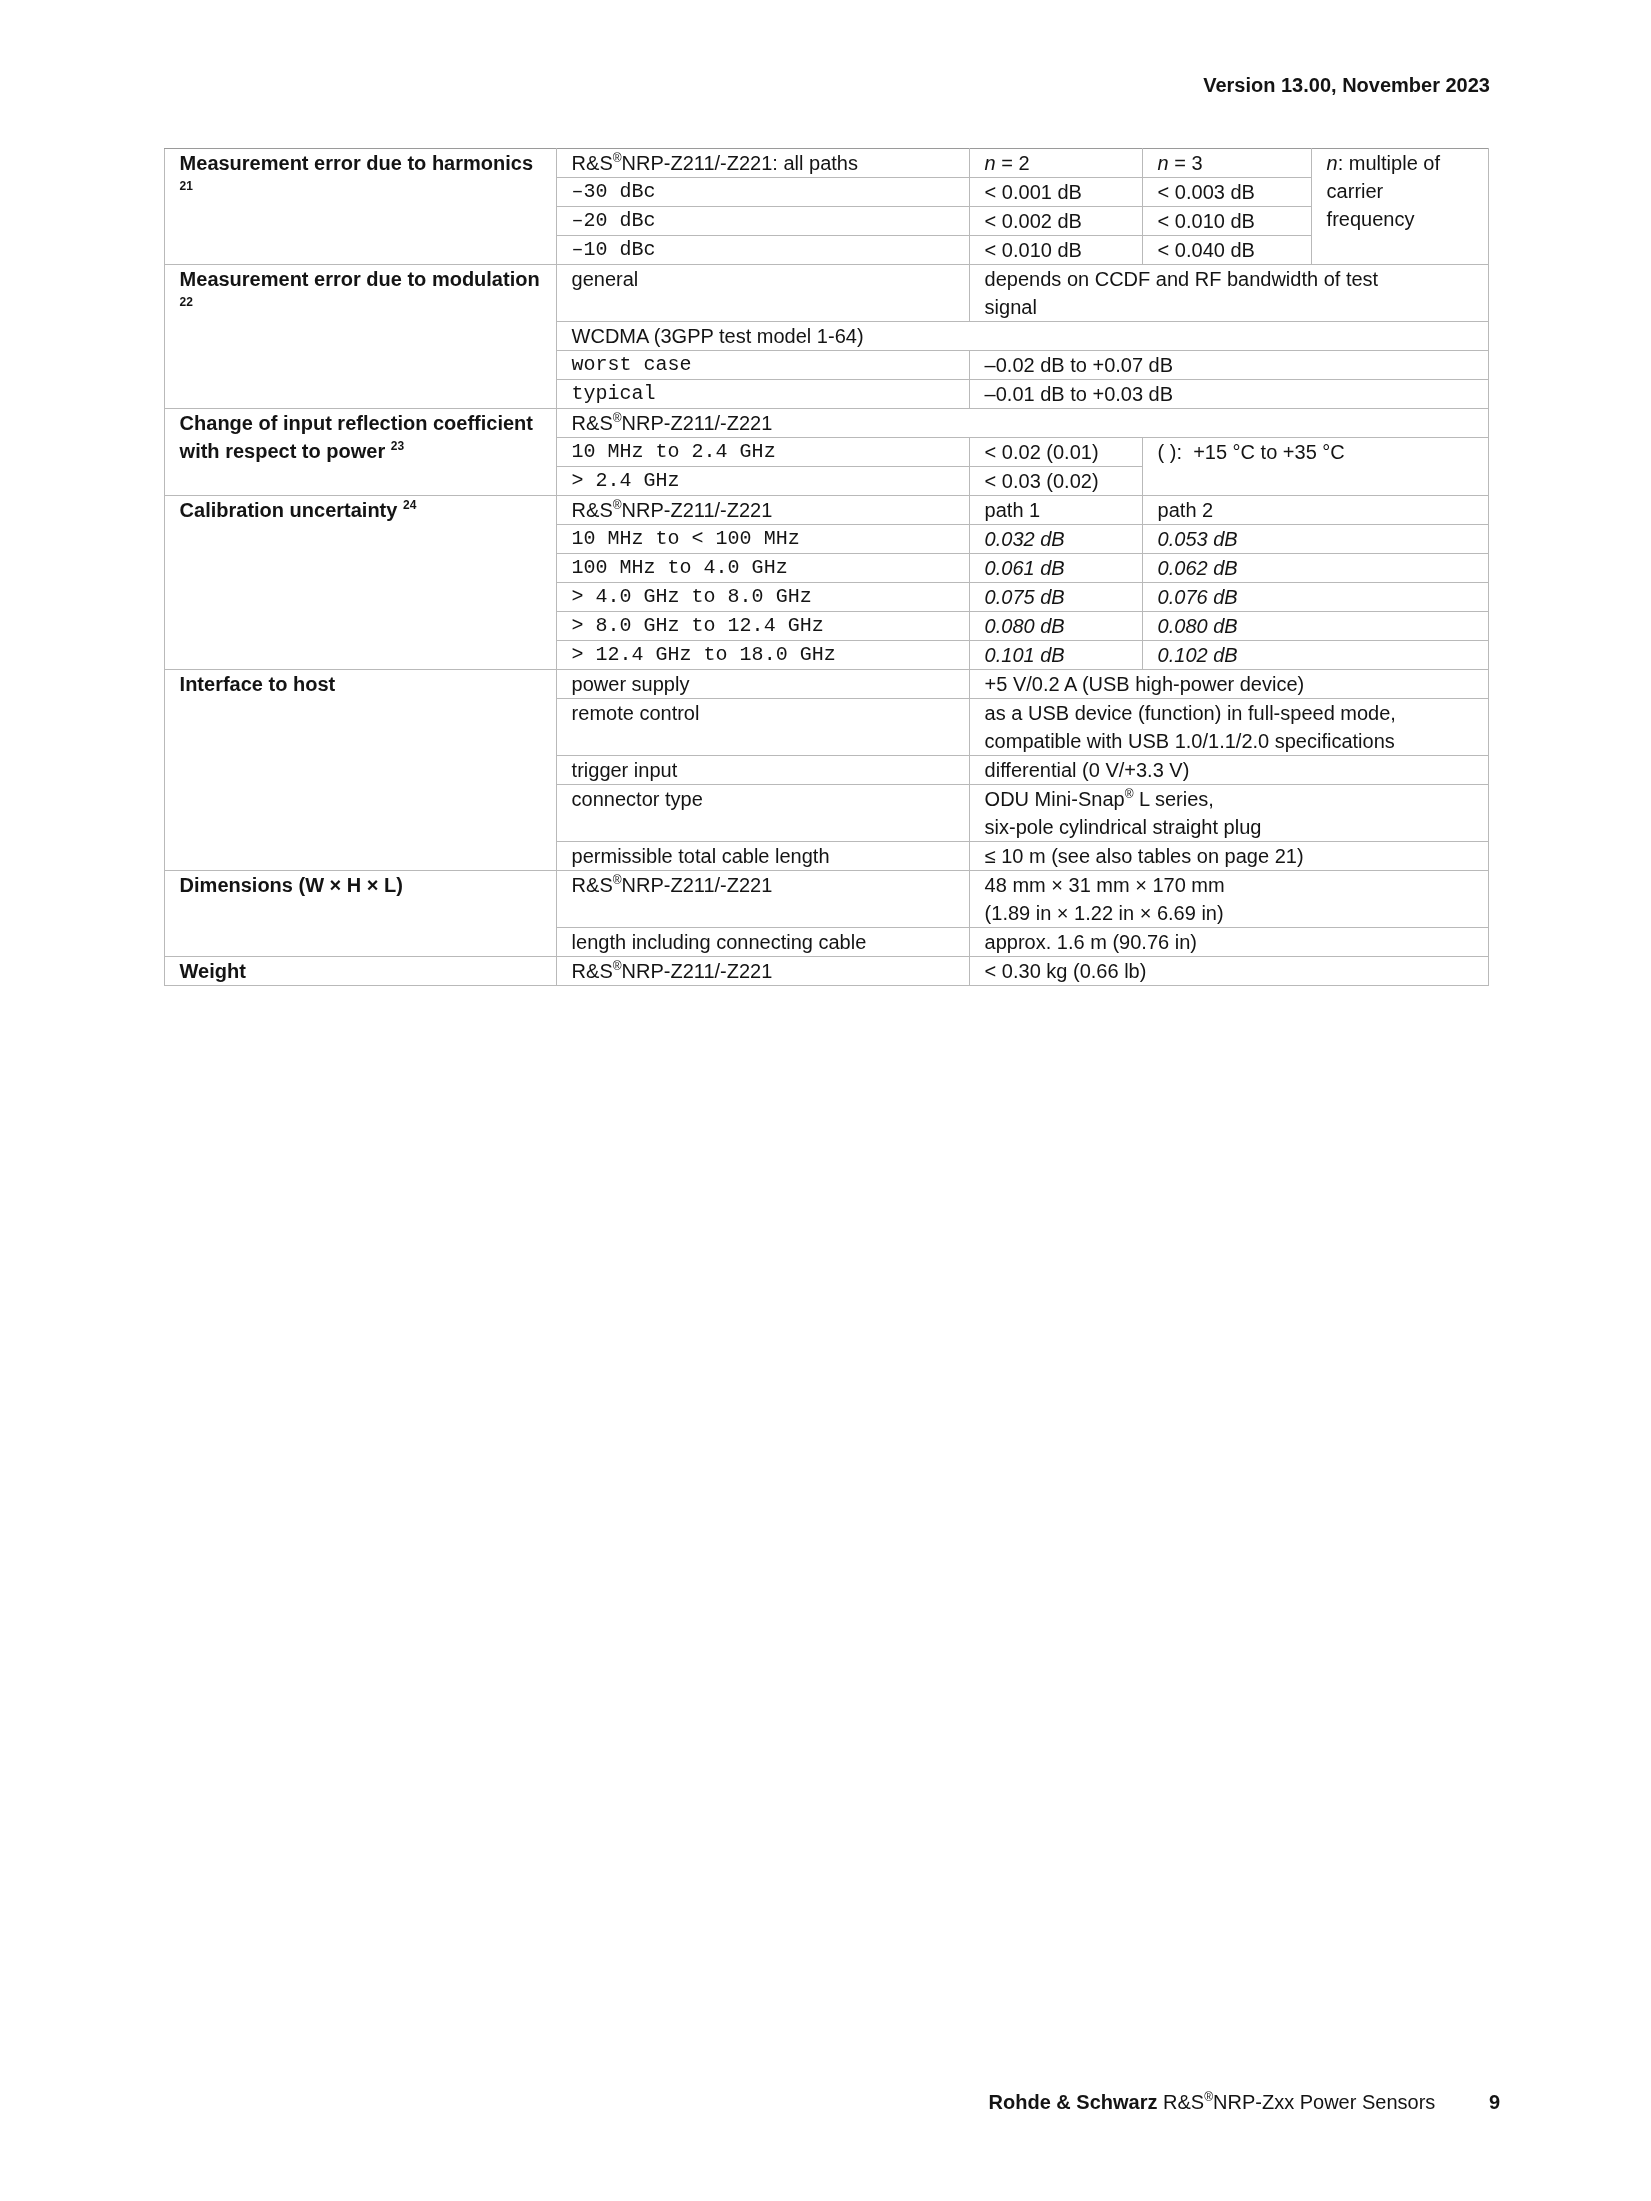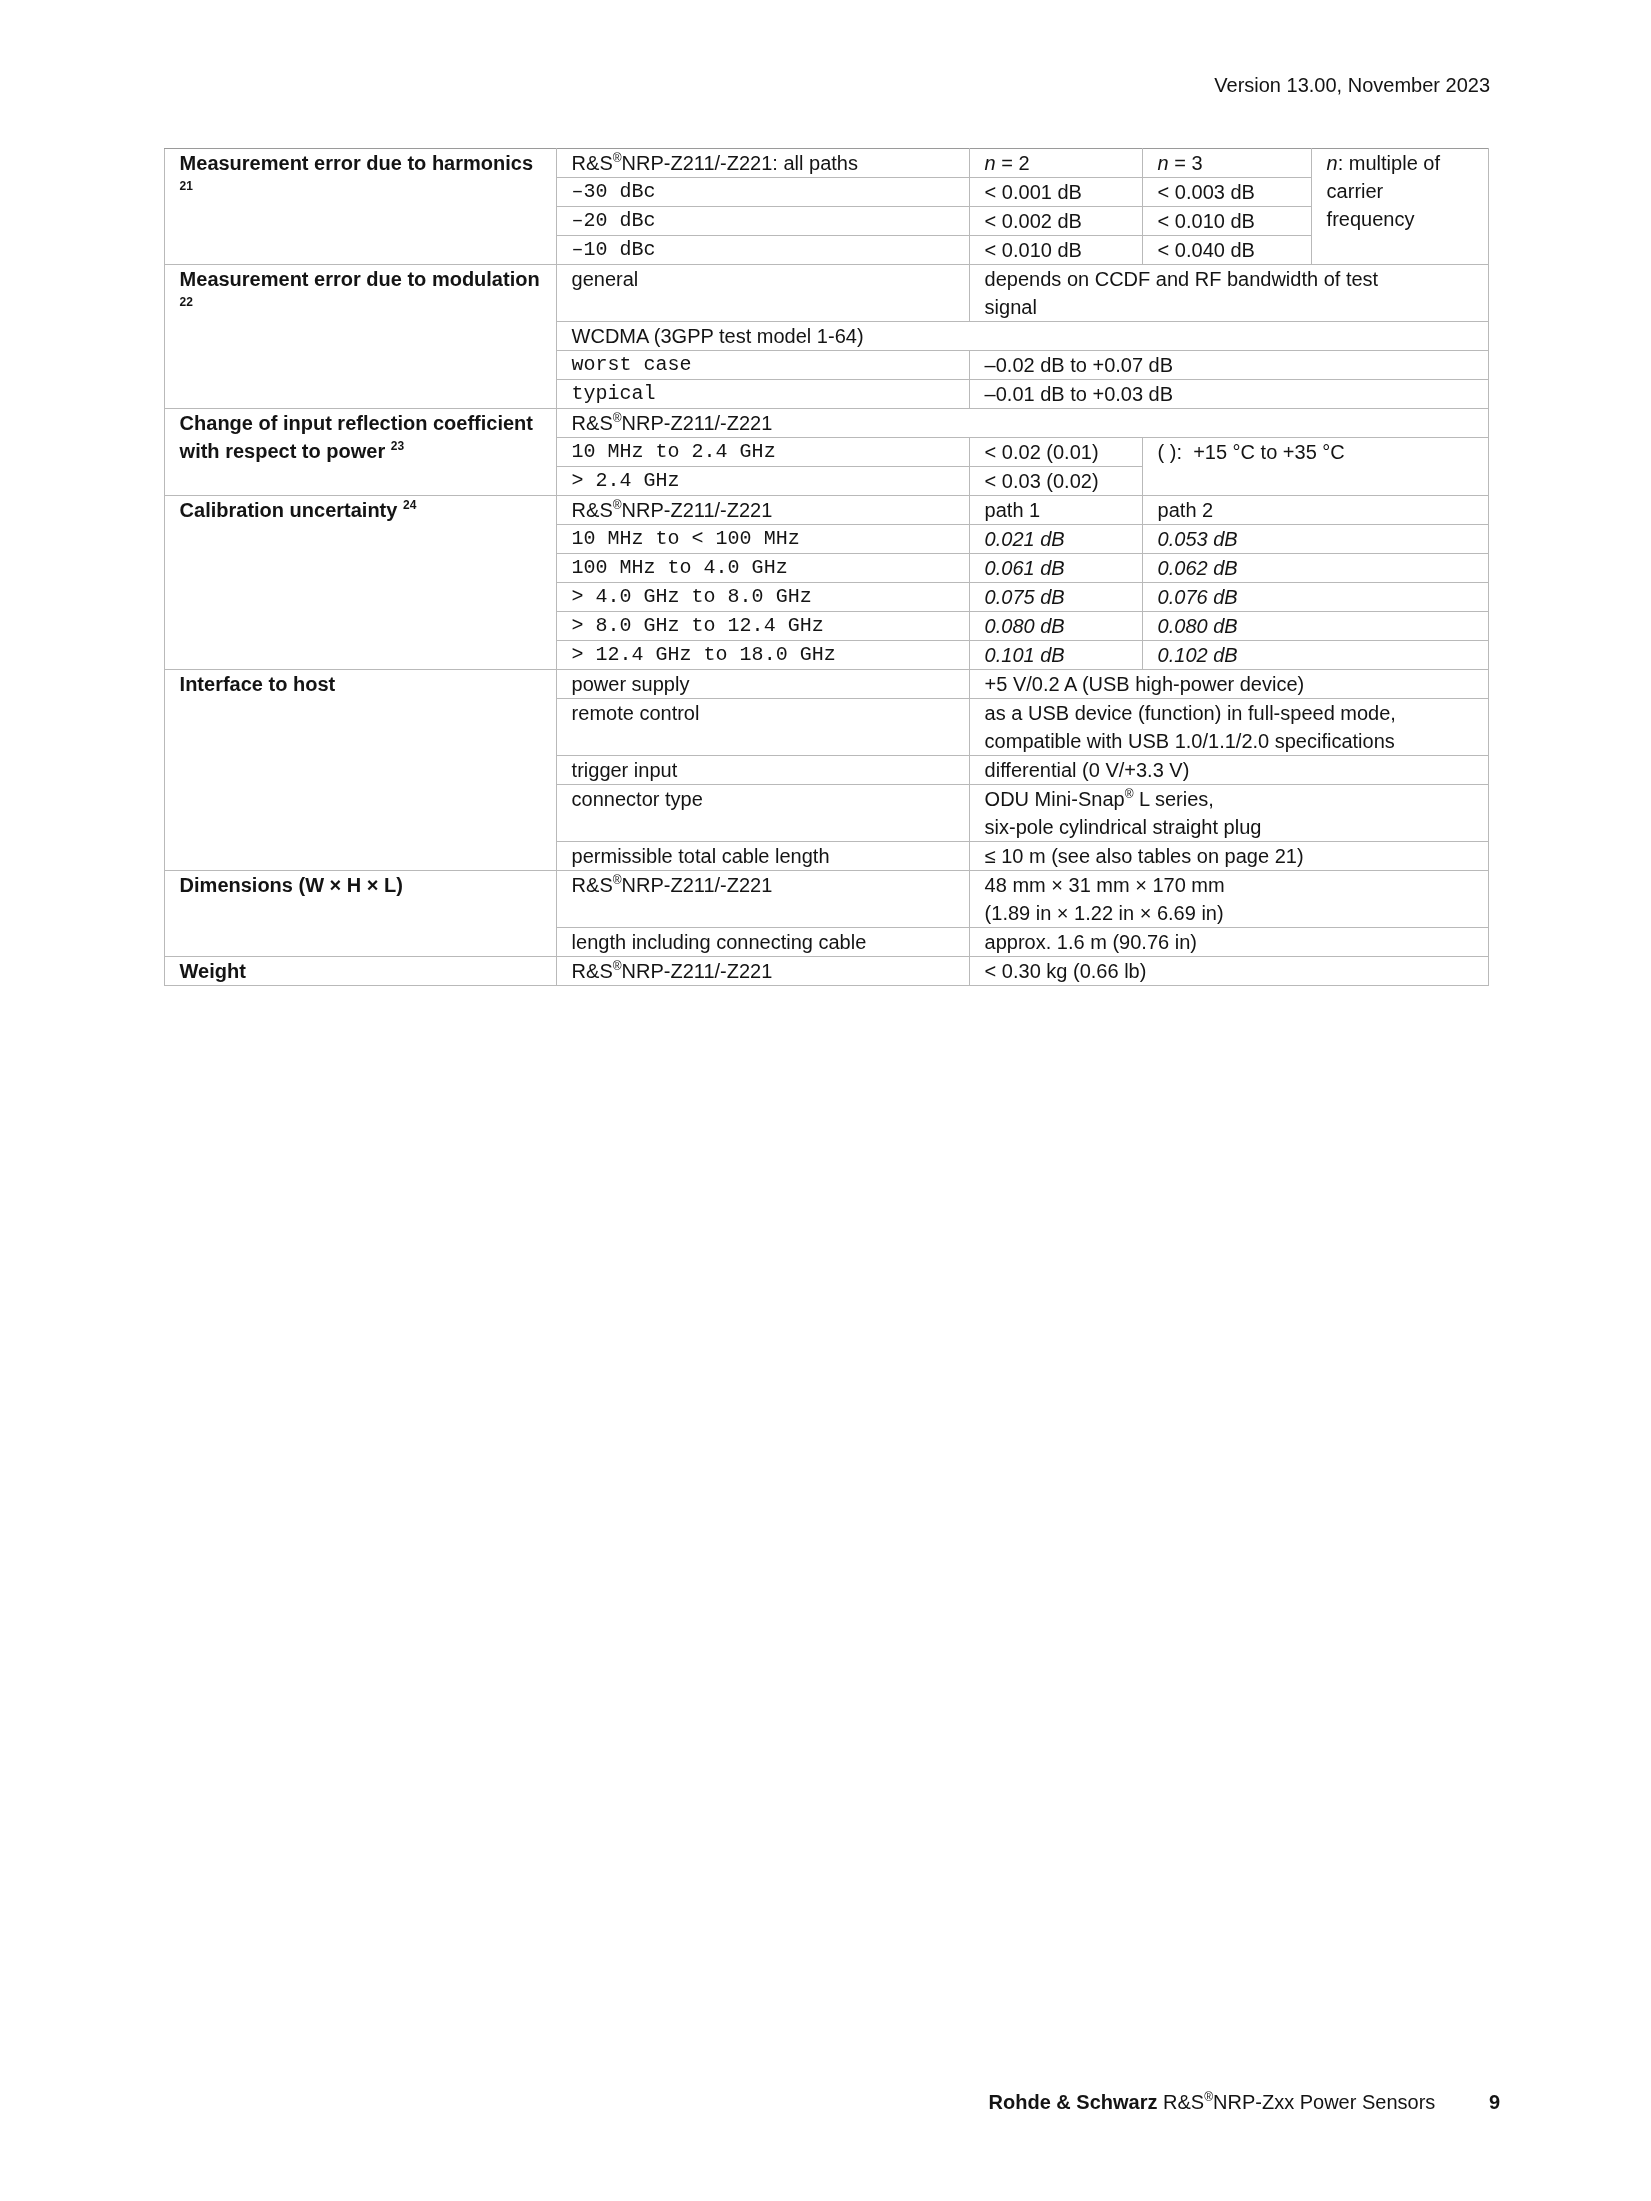--- a/index.html
+++ b/index.html
@@ -9,21 +9,21 @@
     position: relative;
     font-family: "Liberation Sans", sans-serif;
     color: #141414;
     -webkit-font-smoothing: antialiased;
   }
   .page-header {
     position: absolute;
     top: 74px;
     right: 162px;
     font-size: 20px;
-    font-weight: normal;
+    font-weight: bold;
     white-space: nowrap;
     text-align: center;
   }
   table.spec {
     position: absolute;
     left: 164px;
     top: 148px;
     width: 1324px;
     border-collapse: collapse;
     table-layout: fixed;
@@ -124,21 +124,21 @@
         <td>&lt; 0.03 (0.02)</td>
       </tr>
       <tr class="sec">
         <td rowspan="6" class="lbl">Calibration uncertainty <sup>24</sup></td>
         <td>R&amp;S<sup>®</sup>NRP-Z211/-Z221</td>
         <td>path 1</td>
         <td colspan="2">path 2</td>
       </tr>
       <tr>
         <td class="ind">10 MHz to &lt; 100 MHz</td>
-        <td class="it">0.021 dB</td>
+        <td class="it">0.032 dB</td>
         <td colspan="2" class="it">0.053 dB</td>
       </tr>
       <tr>
         <td class="ind">100 MHz to 4.0 GHz</td>
         <td class="it">0.061 dB</td>
         <td colspan="2" class="it">0.062 dB</td>
       </tr>
       <tr>
         <td class="ind">&gt; 4.0 GHz to 8.0 GHz</td>
         <td class="it">0.075 dB</td>

